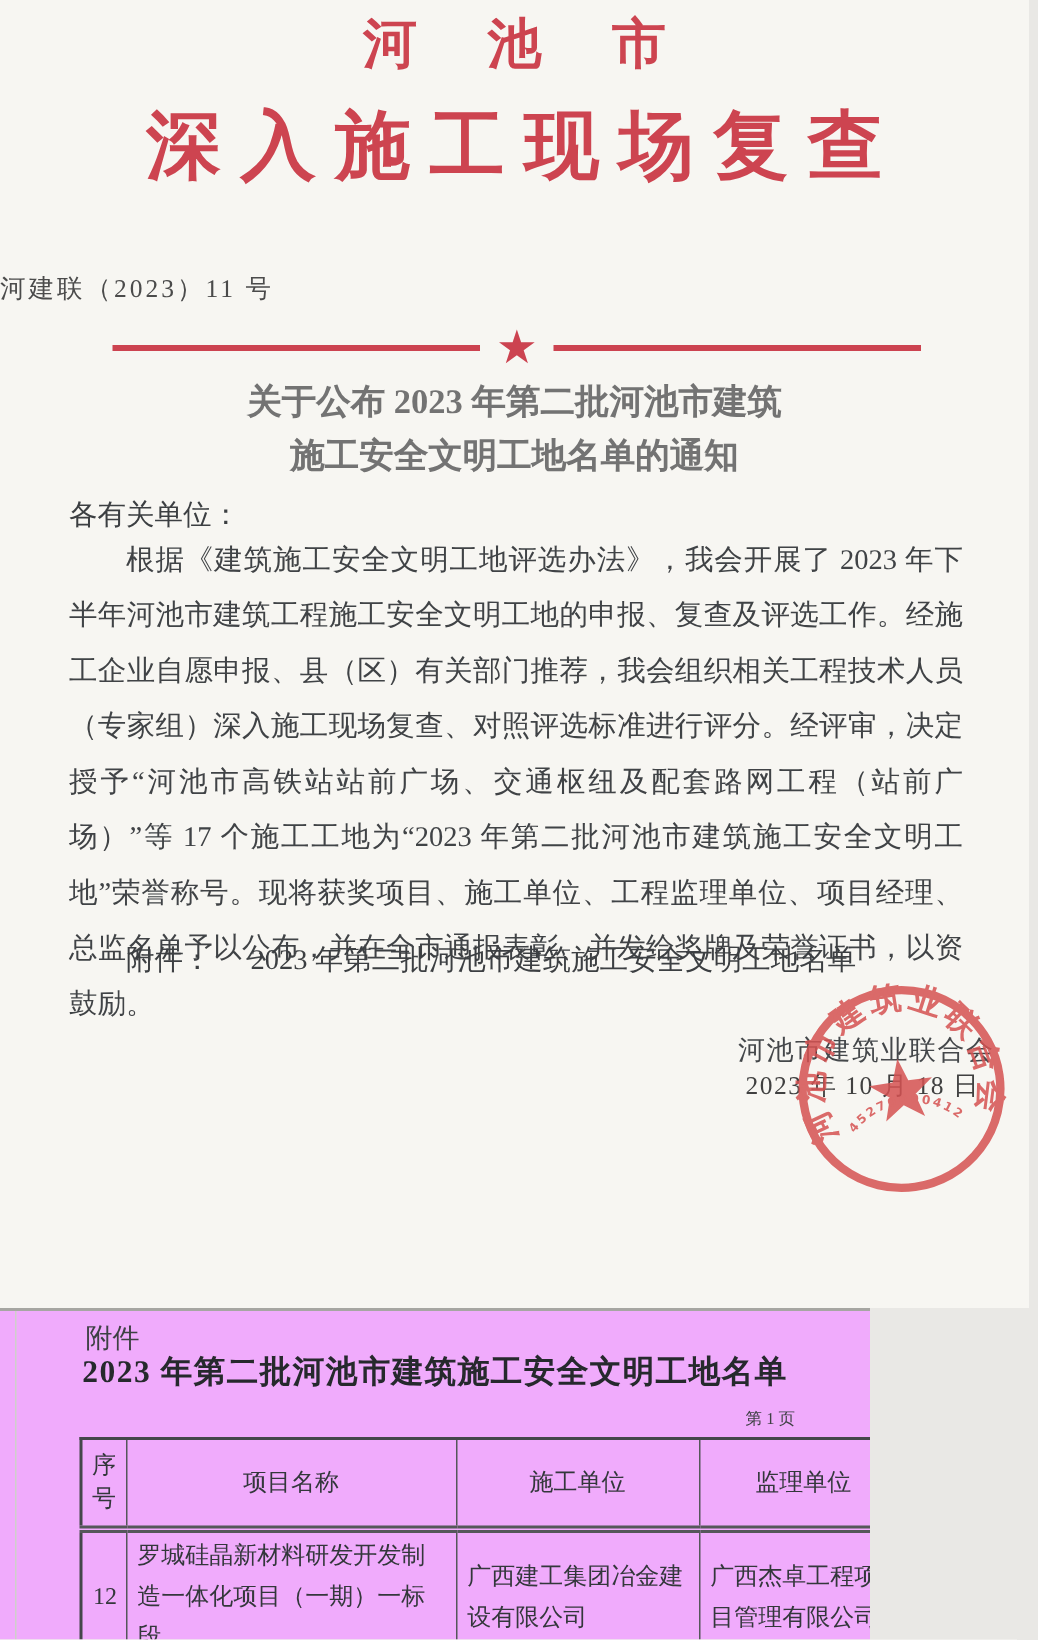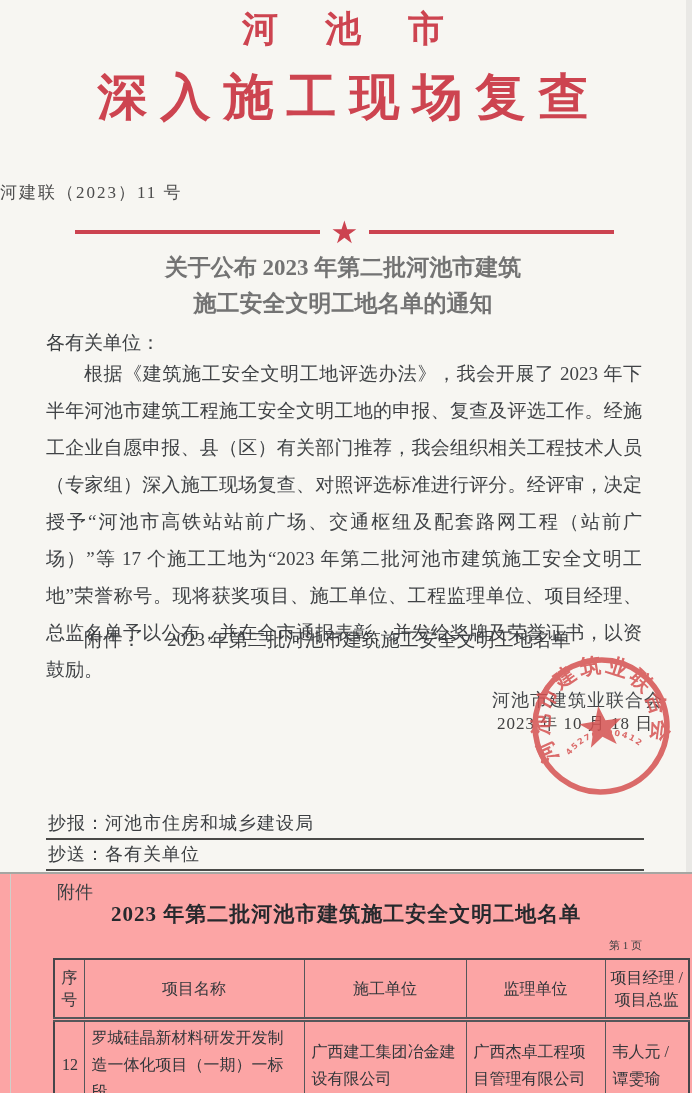--- a/index.html
+++ b/index.html
@@ -61,21 +61,21 @@
   .seal{
     position:absolute;top:655px;left:530px;width:142px;height:142px;
     opacity:.85;transform:rotate(-8deg);
   }
   .cc-block{position:absolute;top:810px;left:46px;right:42px;}
   .cc-row{
     font-size:18px;color:#3c3f42;letter-spacing:1px;
     border-bottom:2px solid #4a4a48;padding:1px 0 3px 2px;margin-bottom:1px;
   }
   .page2{
-    position:relative;width:692px;height:221px;background:#fca5a5;
+    position:relative;width:580px;height:221px;background:#f0abfc;
     border-top:2px solid #a6a6a2;overflow:hidden;box-sizing:border-box;
   }
   .page2::before{
     content:"";position:absolute;left:10px;top:0;bottom:0;width:1px;background:#cfcfca;
   }
   .attach-label{position:absolute;top:6px;left:57px;font-size:18px;color:#3e4144;}
   .table-title{
     position:absolute;top:26px;left:0;width:100%;text-align:center;
     font-size:21px;font-weight:bold;color:#26292d;letter-spacing:1px;
   }
@@ -133,24 +133,20 @@
     <text font-size="21" font-weight="bold" fill="#d65252" letter-spacing="3" font-family="Liberation Serif, DejaVu Serif, serif">
       <textPath href="#sealTopArc" startOffset="0">河池市建筑业联合会</textPath>
     </text>
     <polygon fill="#d65252" points="70,50 75.2,64.9 90.9,65.2 78.4,74.7 82.9,89.8 70,80.8 57.1,89.8 61.6,74.7 49.1,65.2 64.8,64.9"></polygon>
     <path id="sealBottomArc" d="M 34 96 A 48 48 0 0 1 106 96" fill="none"></path>
     <text font-size="8" font-weight="bold" fill="#d65252" letter-spacing="1.6" font-family="DejaVu Sans, Liberation Sans, sans-serif">
       <textPath href="#sealBottomArc" startOffset="2">4527000041253</textPath>
     </text>
   </svg>
 
-  <div class="cc-block">
-    <div class="cc-row">抄报：河池市住房和城乡建设局</div>
-    <div class="cc-row">抄送：各有关单位</div>
-  </div>
 
 </div>
 
 <div class="page2">
 
   <div class="attach-label">附件</div>
   <div class="table-title">2023 年第二批河池市建筑施工安全文明工地名单</div>
   <div class="page-indicator">第 1 页</div>
 
   <table class="worksites">

